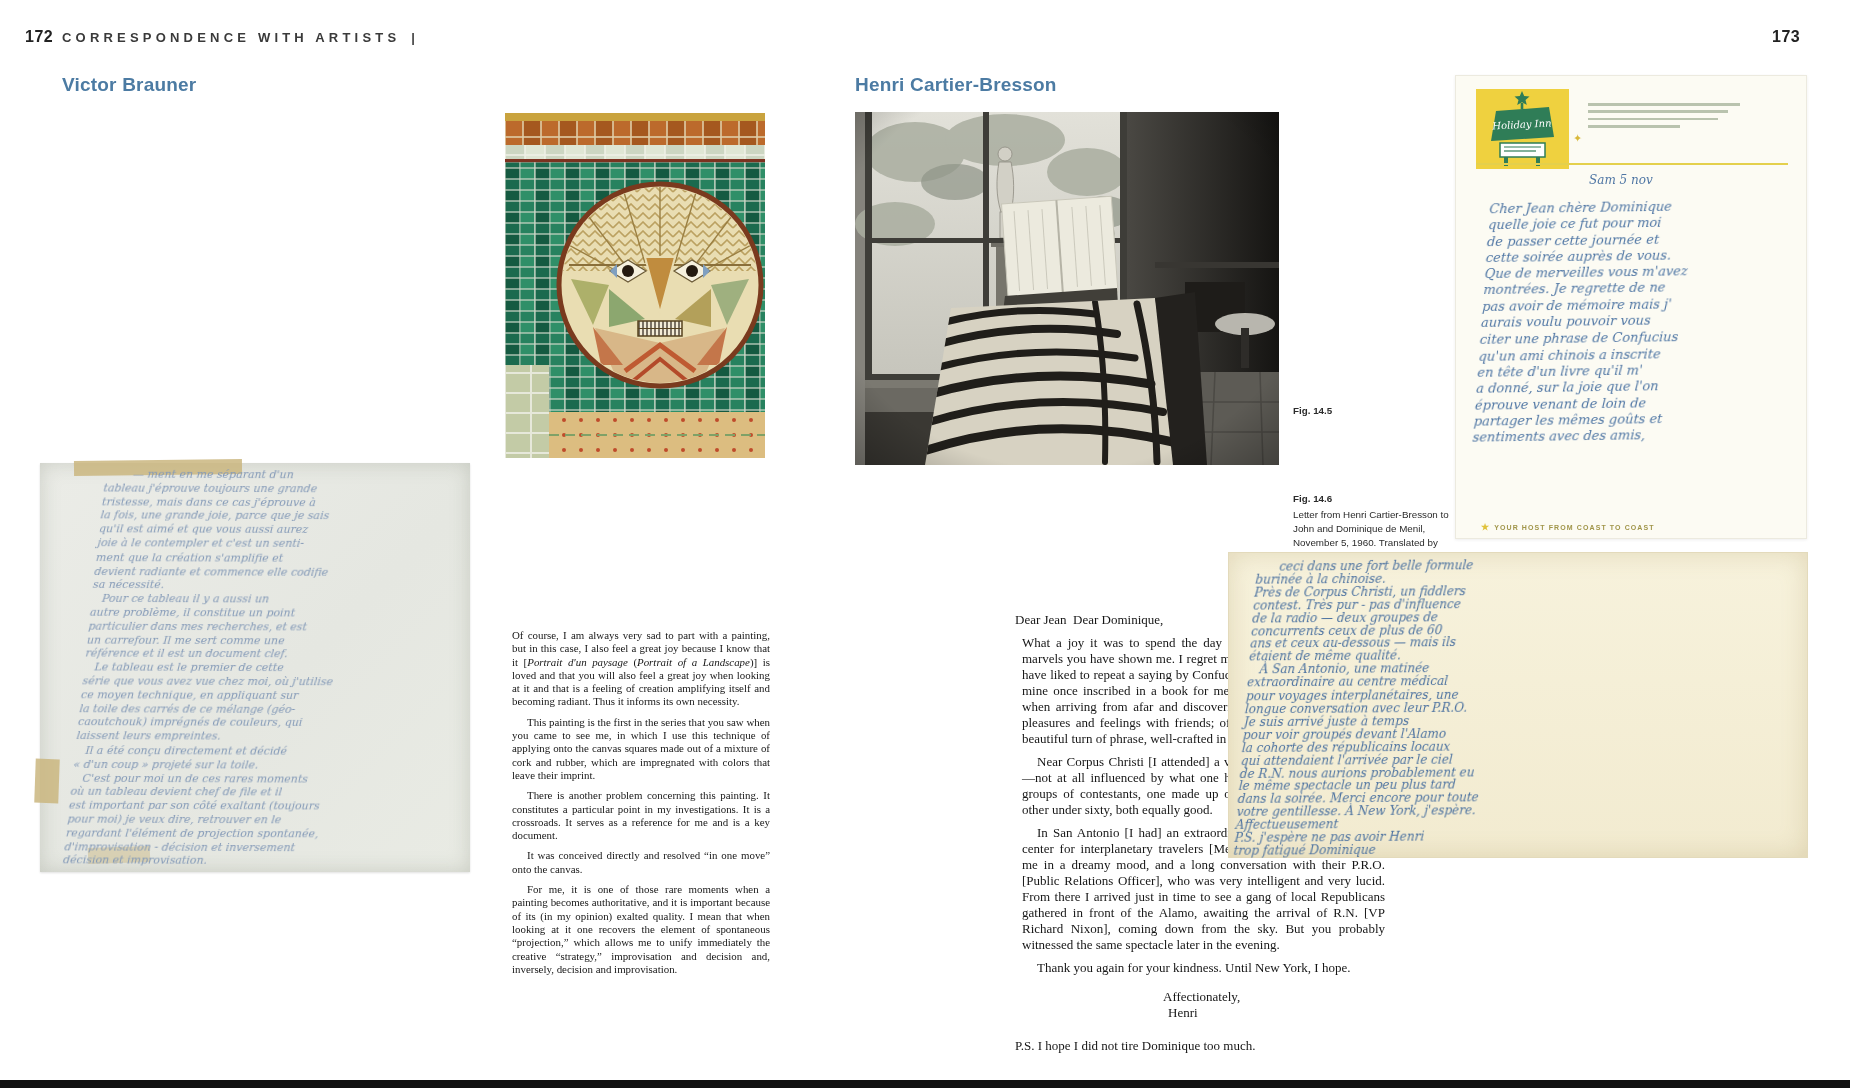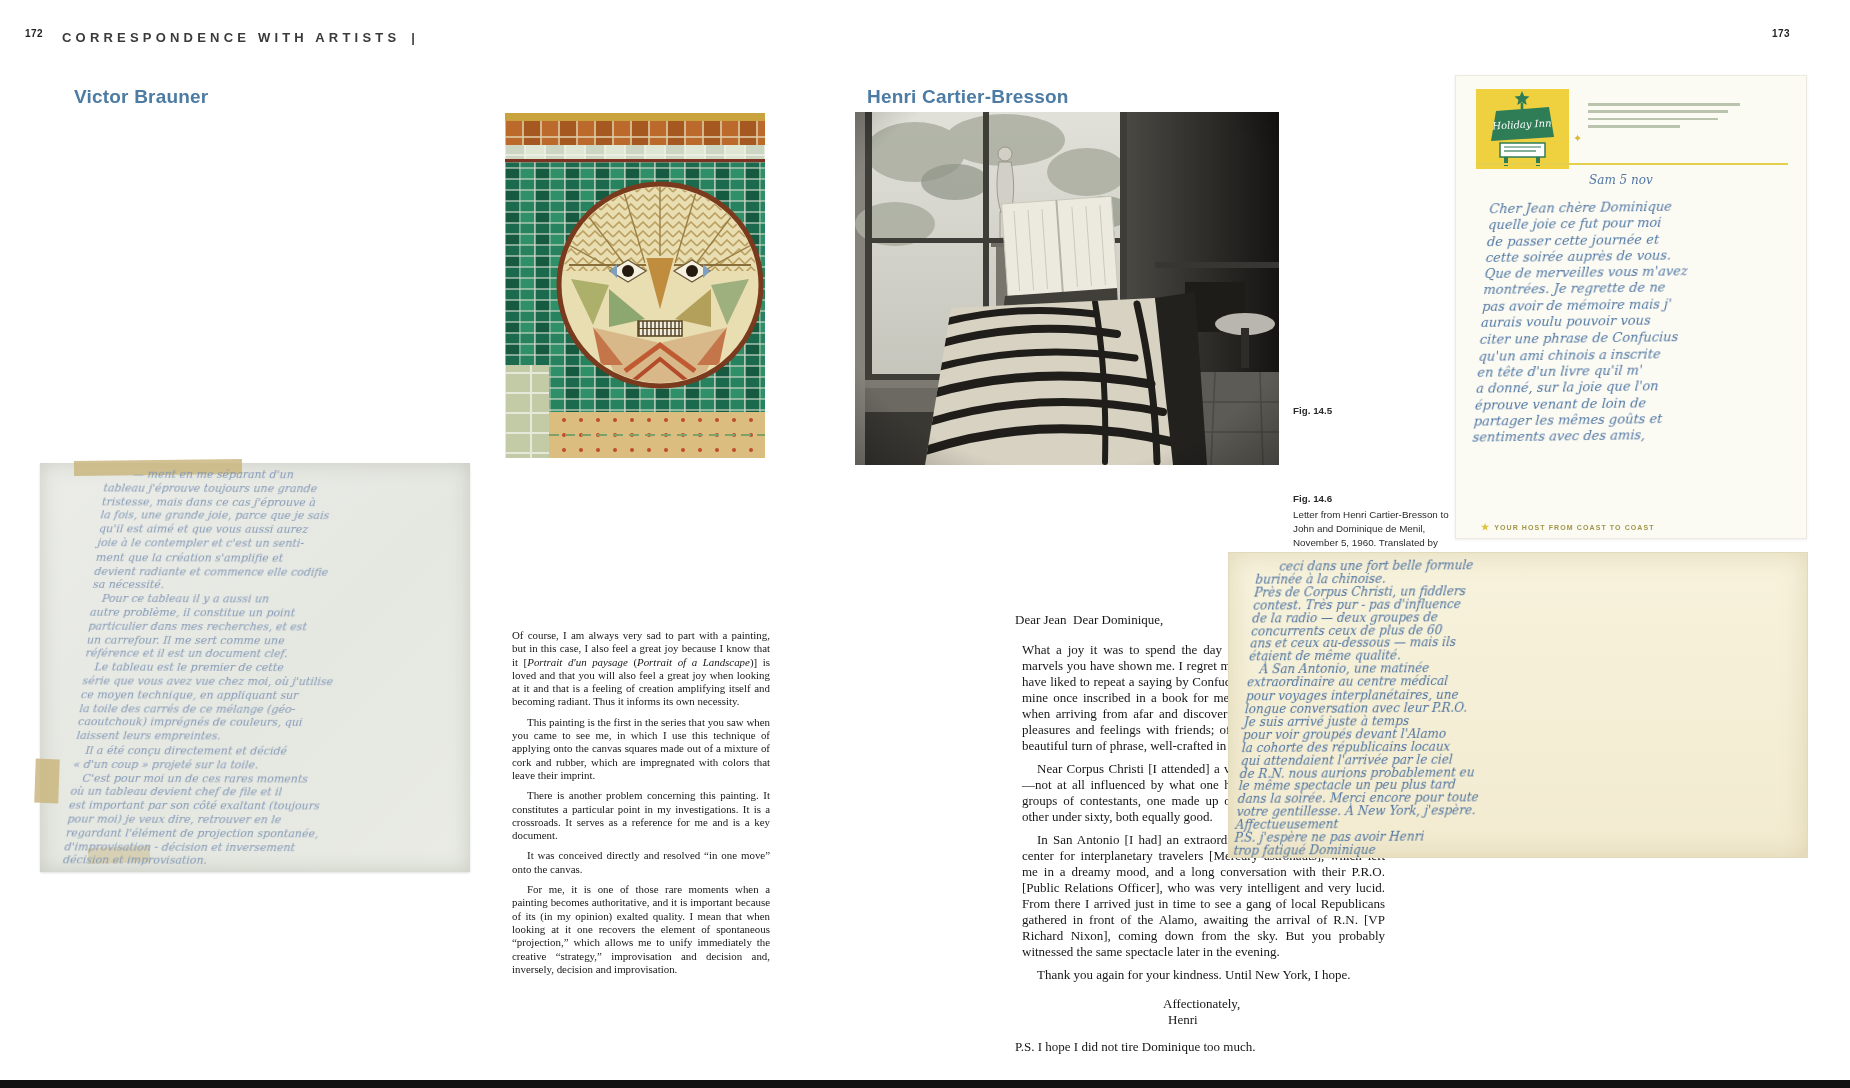--- a/index.html
+++ b/index.html
@@ -1,47 +1,47 @@
 <!DOCTYPE html>
 <html><head>
 <meta charset="utf-8">
 <style>
   html,body{margin:0;background:#888}
   .stage{position:relative;width:1850px;height:1088px;background:#ffffff;font-family:"Liberation Sans",sans-serif;overflow:hidden}
   
-  .pagenum{position:absolute;top:28px;font-size:10px;font-weight:bold;color:#222;letter-spacing:.5px}
+  .pagenum{position:absolute;top:28px;font-size:16px;font-weight:bold;color:#222;letter-spacing:.5px}
   .pagenum-left{left:25px}
   .pagenum-right{left:1772px}
   .runheadrow{position:absolute;left:62px;top:30px;display:flex;align-items:baseline}
   .runhead{font-size:13px;font-weight:bold;letter-spacing:4.2px;color:#3a3a3a}
   .divider{margin-left:11px;font-size:13px;color:#444;font-weight:bold}
-  .title{position:absolute;margin:12px;font-size:19px;font-weight:700;color:#4c7ba3;letter-spacing:.2px}
+  .title{position:absolute;margin:0;font-size:19px;font-weight:700;color:#4c7ba3;letter-spacing:.2px}
   .title-left{left:62px;top:74px}
   .title-right{left:855px;top:74px}
   
   .caption{position:absolute;color:#2b2b2b}
   .figlabel{font-weight:bold;margin-bottom:2px}
   .fig143,.fig144{left:62px;width:198px;font-size:10.5px;line-height:15px}
   .fig143{top:314px}.fig144{top:383px}
   .fig145,.fig146{left:1293px;width:158px;font-size:9.8px;line-height:14px}
   .fig145{top:404px}.fig146{top:492px}
   .it{font-style:italic}
   
   .mosaic{position:absolute;left:505px;top:113px;width:260px;height:345px}
   .photo{position:absolute;left:855px;top:112px;width:424px;height:353px}
   
   .textcol{position:absolute;font-family:"Liberation Serif",serif;color:#161616}
   .textcol p{margin:7px;text-align:justify}
   .textcol p+p{text-indent:15px}
   .textcol-left{left:505px;top:622px;width:272px;font-size:10.9px;line-height:13.3px}
   .textcol-right{left:1015px;top:612px;width:377px;font-size:13px;line-height:16px}
-  .salutation{margin-bottom:14px}
+  .salutation{margin-bottom:7px}
   .signoff{margin-top:13px;padding-left:148px}
   .signature{padding-left:153px}
-  .ps{margin-top:11px}
+  .ps{margin-top:17px}
   
   .hw{font-family:"DejaVu Serif",serif;font-style:italic}
   .hw-line{white-space:nowrap}
   
   .letter-br{position:absolute;left:40px;top:463px;width:430px;height:409px;background:linear-gradient(135deg,#ebece7,#e5e7e1 55%,#e9ebe4);box-shadow:inset 0 0 20px rgba(118,124,108,.28),0 1px 2px rgba(0,0,0,.12)}
   .tape{position:absolute;background:#cab67f;opacity:.85}
   .tape1{left:34px;top:-3px;width:168px;height:15px;transform:rotate(-.6deg)}
   .tape2{left:-5px;top:296px;width:24px;height:44px;transform:rotate(2deg)}
   .tape3{left:48px;top:384px;width:62px;height:16px;opacity:.45;transform:rotate(-2deg)}
   .br-body{position:absolute;left:44px;top:5px;color:#8399b7;font-size:11px;line-height:13.8px;transform:rotate(.2deg) skewX(-6deg);filter:blur(.3px)}

